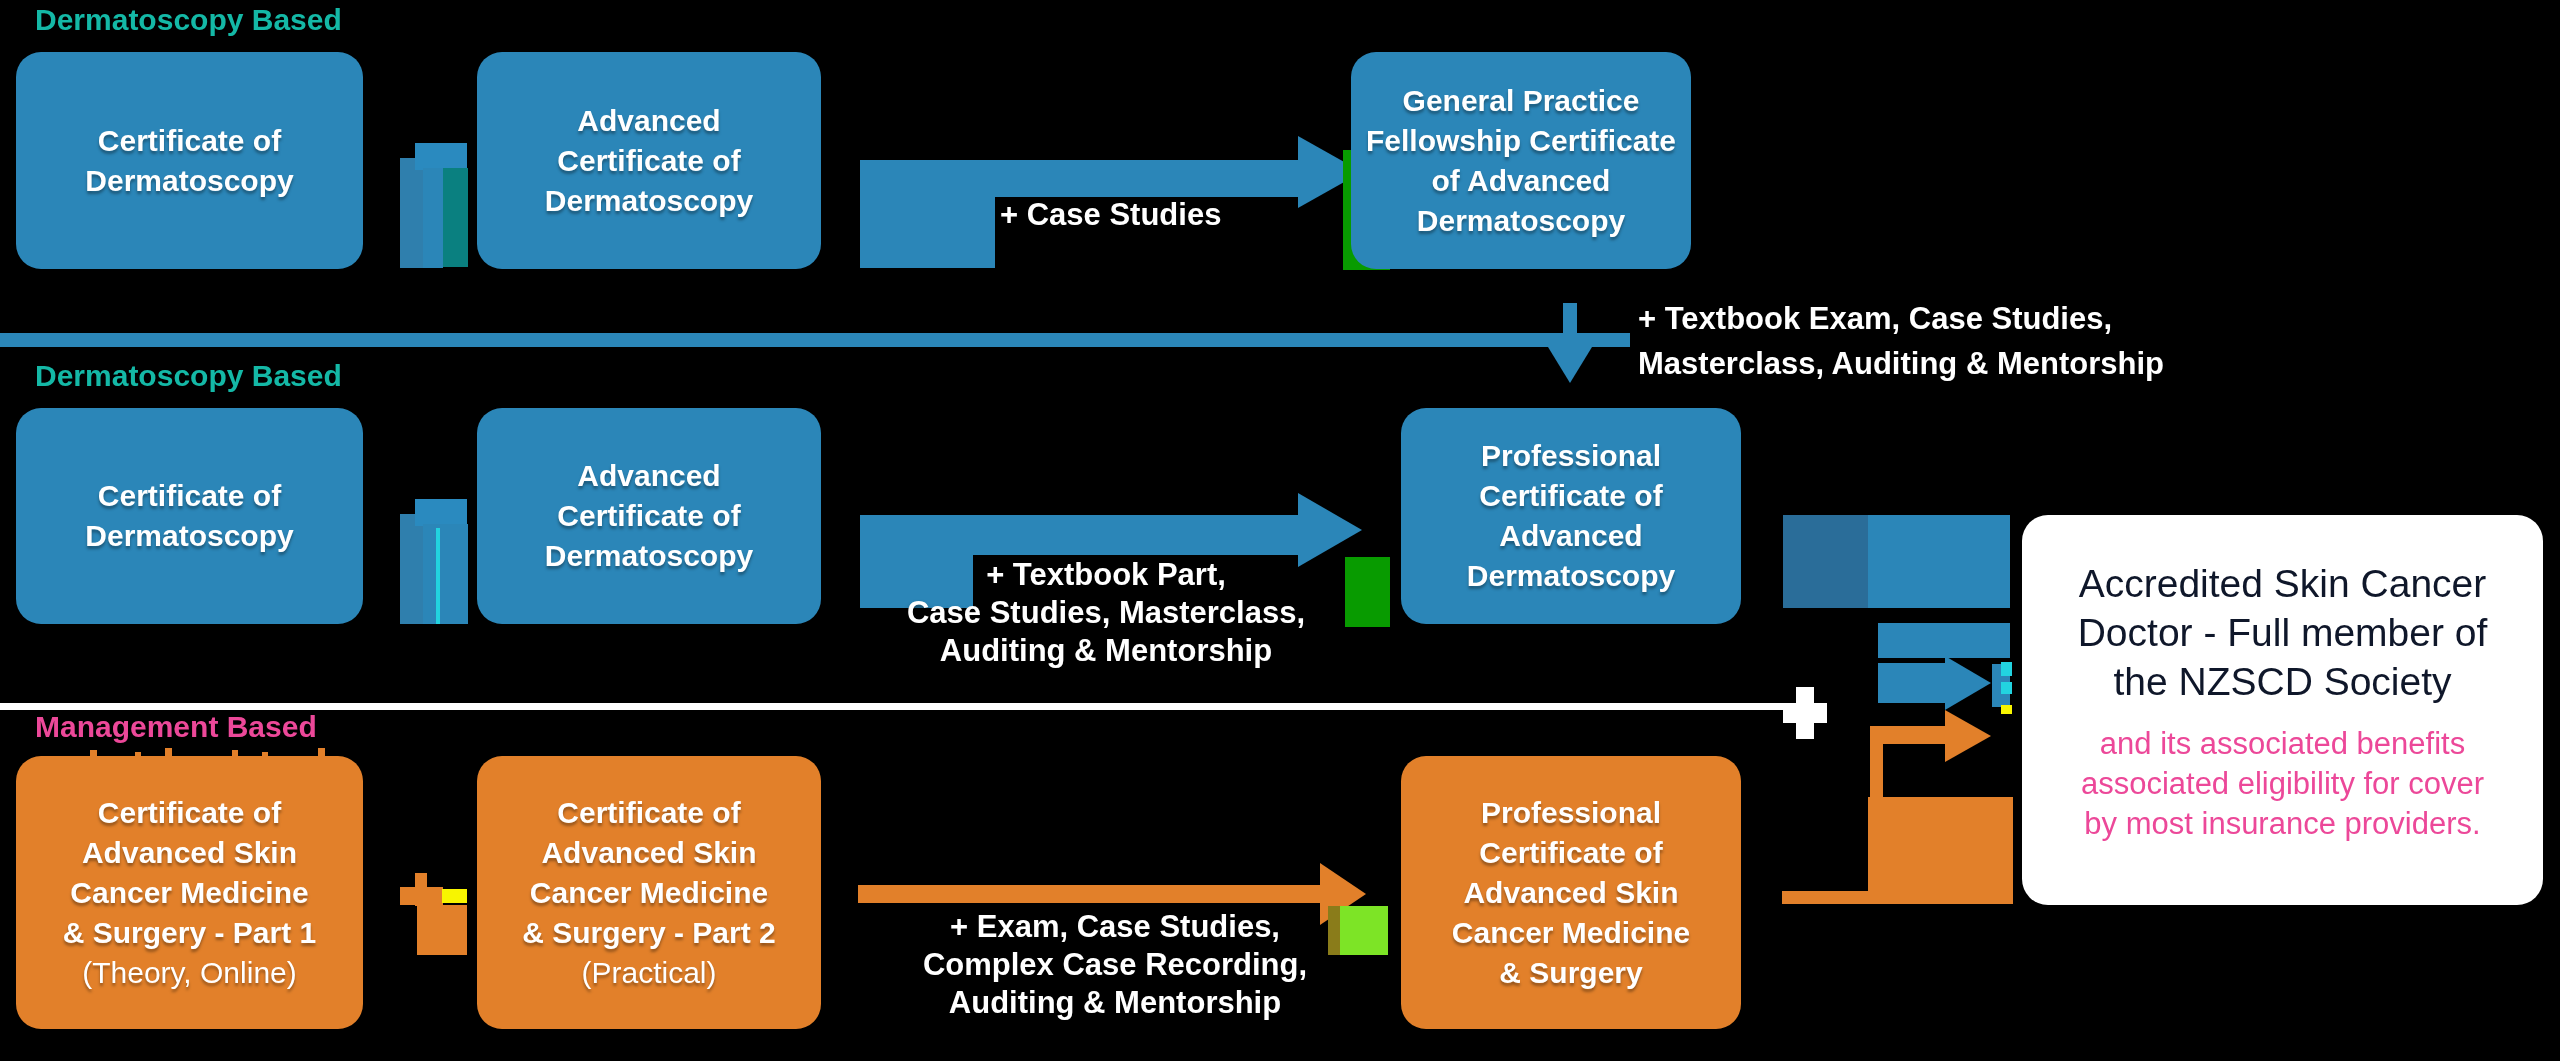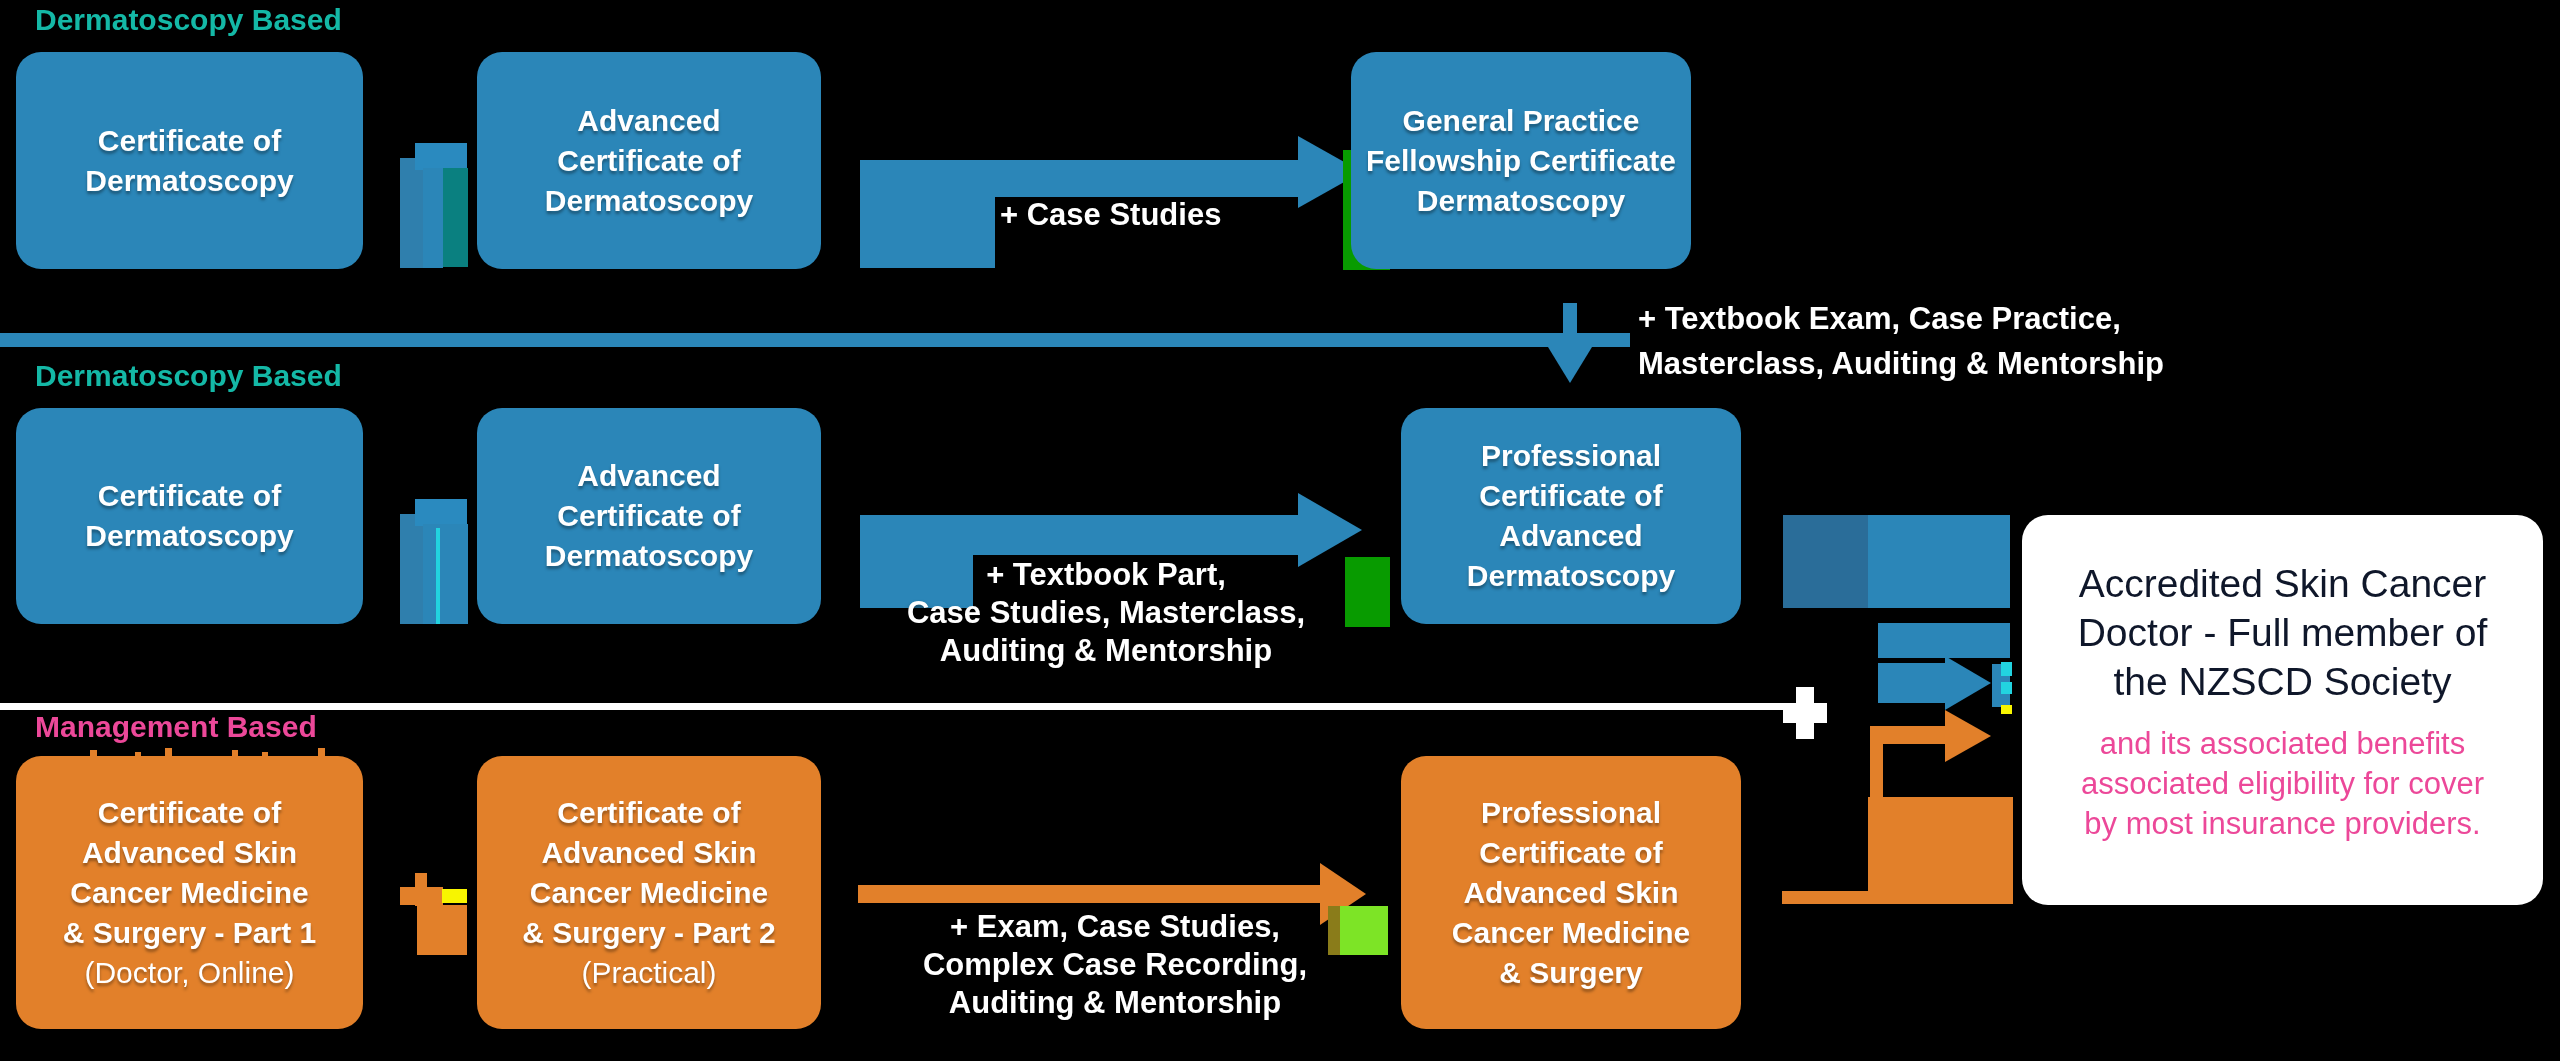--- a/index.html
+++ b/index.html
@@ -68,28 +68,29 @@
   <div class="shape c-blue" style="left:995px;top:160px;width:315px;height:37px;"></div>
   <div class="shape c-blue tri-r" style="left:1298px;top:136px;width:64px;height:72px;"></div>
   <div class="shape c-green" style="left:1343px;top:150px;width:47px;height:120px;"></div>
 
   <div class="caption" style="left:1000px;top:196px;">+ Case Studies</div>
 
   <div class="box blue" style="left:1351px;top:52px;width:340px;height:217px;">
     <div>
         <div>General Practice</div>
         <div>Fellowship Certificate</div>
+        <div>of Advanced</div>
         <div>Dermatoscopy</div>
       </div>
   </div>
 
   <div class="shape c-blue" style="left:0;top:333px;width:1630px;height:14px;"></div>
   <div class="shape c-blue" style="left:1563px;top:303px;width:14px;height:46px;"></div>
   <div class="shape c-blue tri-d" style="left:1548px;top:347px;width:44px;height:36px;"></div>
-  <div class="caption" style="left:1638px;top:300px;">+ Textbook Exam, Case Practice,</div>
+  <div class="caption" style="left:1638px;top:300px;">+ Textbook Exam, Case Studies,</div>
   <div class="caption" style="left:1638px;top:345px;">Masterclass, Auditing &amp; Mentorship</div>
 
   <div class="rowlabel blue" style="left:35px;top:359px;">Dermatoscopy Based</div>
 
   <div class="box blue" style="left:16px;top:408px;width:347px;height:216px;">
     <div>
         <div>Certificate of</div>
         <div>Dermatoscopy</div>
       </div>
   </div>
@@ -155,21 +156,21 @@
   <div class="shape c-orange" style="left:262px;top:752px;width:6px;height:13px;"></div>
   <div class="shape c-orange" style="left:318px;top:748px;width:7px;height:20px;"></div>
 
   <div class="box orange" style="left:16px;top:756px;width:347px;height:273px;">
     <div>
         <div>Certificate of</div>
         <div>Advanced Skin</div>
         <div>Cancer Medicine</div>
         <div>&amp; Surgery - Part 1</div>
       </div>
-    <div class="sub">(Doctor, Online)</div>
+    <div class="sub">(Theory, Online)</div>
   </div>
 
   <div class="shape c-orange" style="left:415px;top:873px;width:12px;height:33px;"></div>
   <div class="shape c-orange" style="left:400px;top:887px;width:43px;height:18px;"></div>
   <div class="shape c-yellow" style="left:442px;top:889px;width:25px;height:14px;"></div>
   <div class="shape c-orange" style="left:417px;top:905px;width:50px;height:50px;"></div>
 
   <div class="box orange" style="left:477px;top:756px;width:344px;height:273px;">
     <div>
         <div>Certificate of</div>

